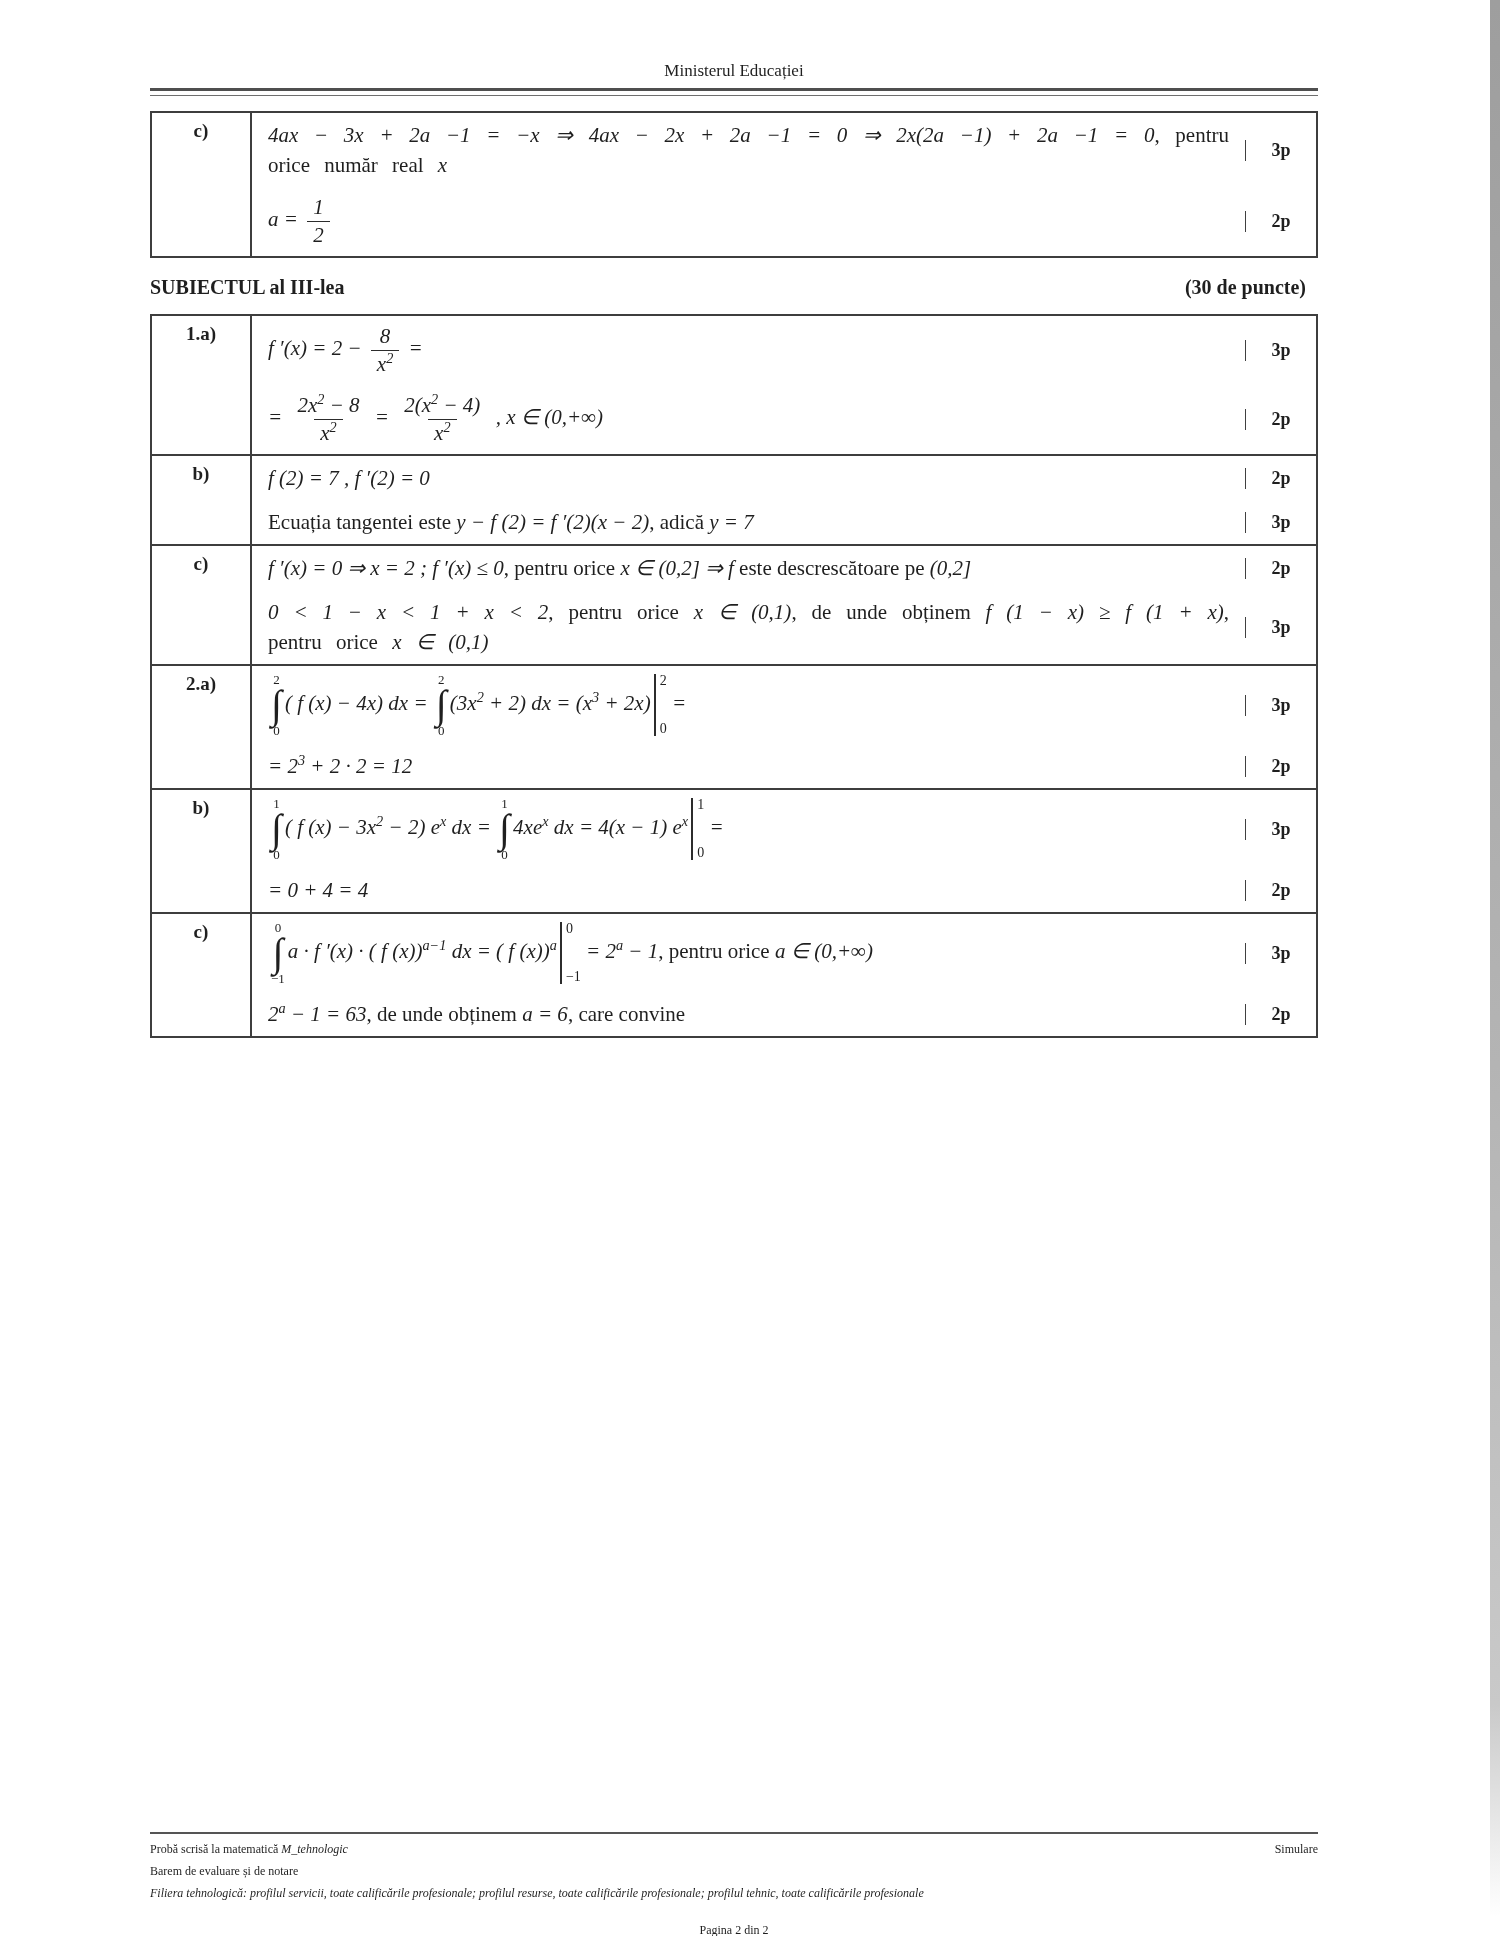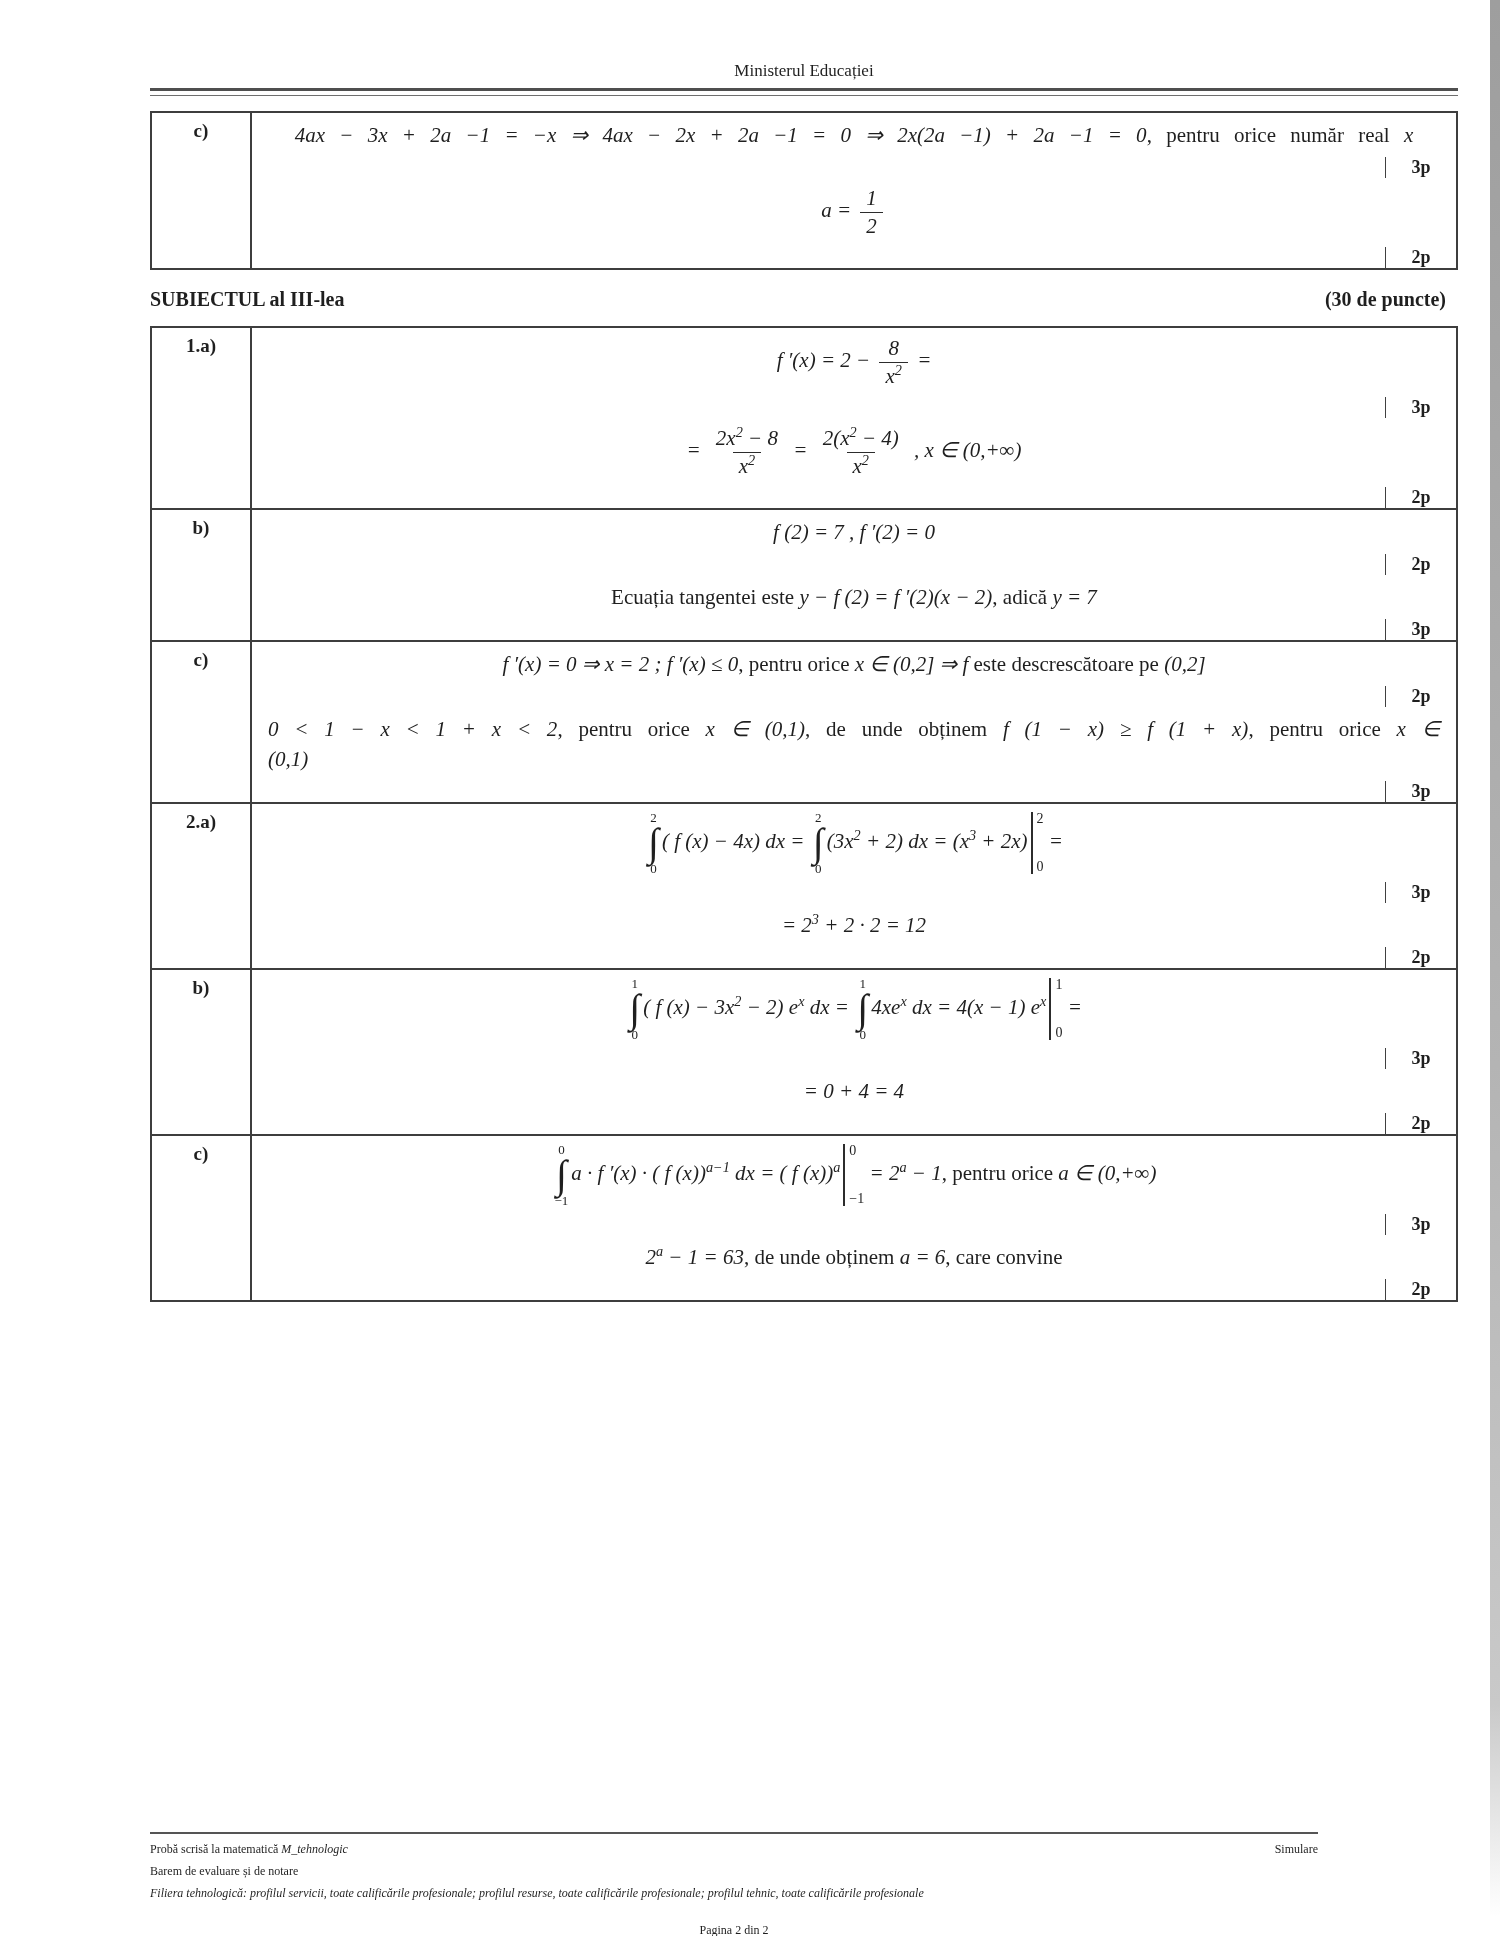--- a/index.html
+++ b/index.html
@@ -2,31 +2,31 @@
 <html><head>
 <meta charset="utf-8">
 <style>
   html,body{margin:0;padding:0;}
   body{
     width:1500px;height:1936px;background:#ffffff;position:relative;overflow:hidden;
     font-family:"Liberation Serif", serif;color:#1f1f1f;
   }
   .page-edge{position:absolute;top:0;right:0;width:10px;height:100%;
     background:linear-gradient(180deg,#9e9e9e 0%,#b4b4b4 55%,#c9c9c9 88%,rgba(220,220,220,0) 99%);}
-  .content{position:absolute;left:150px;top:0;width:1308px;}
+  .content{position:absolute;left:150px;top:0;width:1168px;}
   .hdr{text-align:center;font-size:17px;line-height:22px;margin-top:60px;}
   .dbl-rule{margin-top:6px;height:4px;border-top:3px solid #4f4f4f;border-bottom:1px solid #6e6e6e;}
   
   .stable{border:2px solid #3e3e3e;margin-top:15px;}
   .trow{display:flex;}
   .trow + .trow{border-top:2px solid #3e3e3e;}
   .tlabel{width:100px;flex:none;border-right:2px solid #3e3e3e;box-sizing:border-box;
     font-weight:bold;font-size:19px;text-align:center;padding-top:7px;}
   .tlines{flex:1;display:flex;flex-direction:column;min-width:0;}
-  .tline{display:flex;align-items:flex-end;flex-direction:column;}
+  .tline{display:flex;align-items:center;}
   .texpr{flex:1;min-width:0;align-self:center;padding:7px 16px;font-size:21px;line-height:30px;}
   .just{text-align:justify;}
   .wsp{word-spacing:9px;}
   .tpts{width:70px;flex:none;border-left:1px solid #404040;display:flex;align-items:center;
     justify-content:center;font-weight:bold;font-size:18px;}
   
   .mi{font-style:italic;}
   .ro{font-style:normal;}
   sup.sup{font-style:italic;font-size:68%;line-height:0;}
   .frac{display:inline-flex;flex-direction:column;align-items:center;vertical-align:middle;

